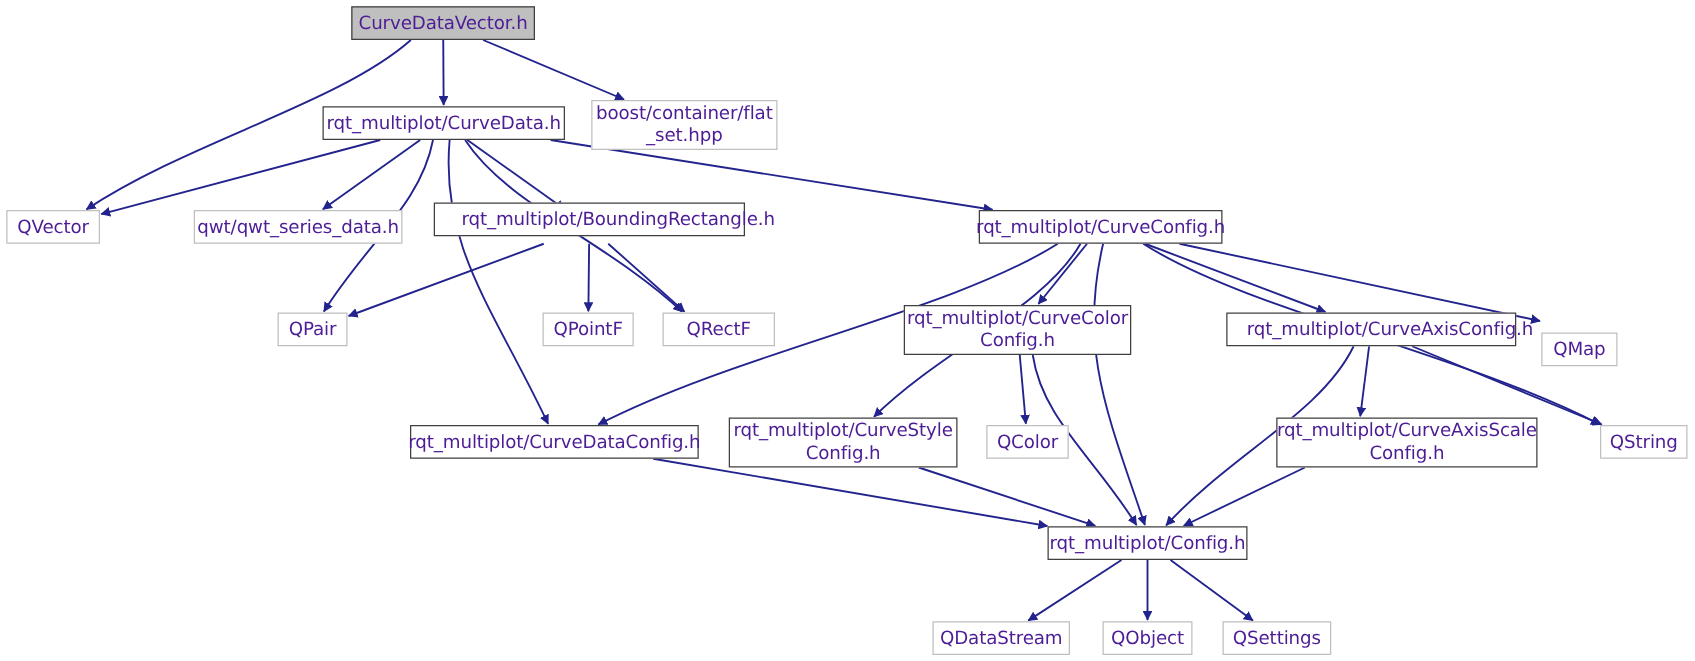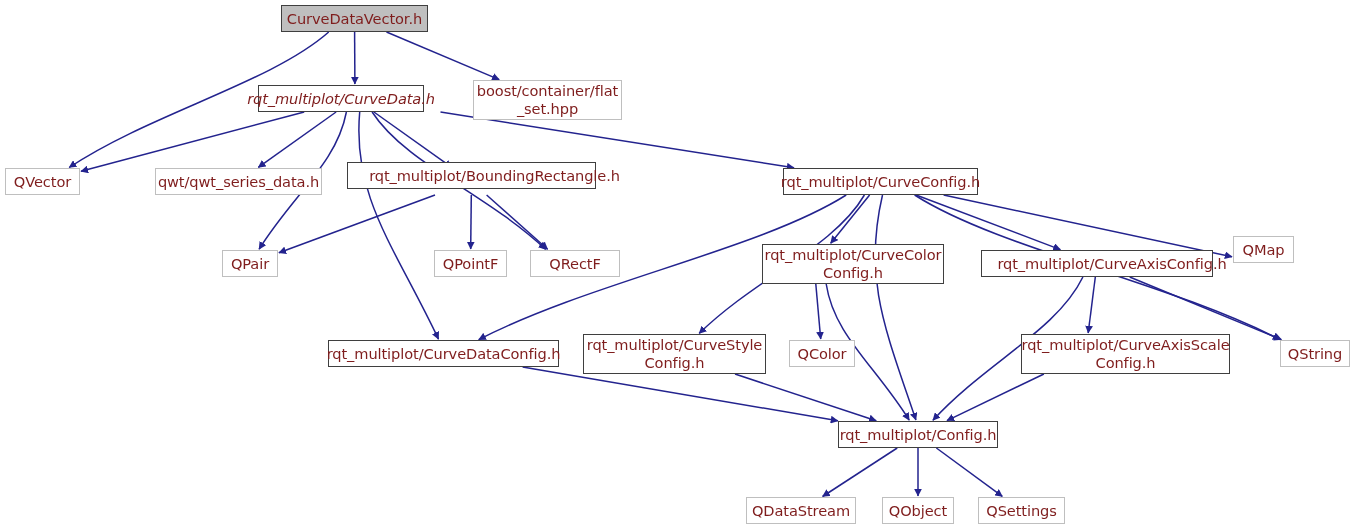--- a/index.html
+++ b/index.html
@@ -25,21 +25,21 @@
   }
   .node {
     position: absolute;
     box-sizing: border-box;
     display: flex;
     align-items: center;
     justify-content: center;
     text-align: center;
     font-size: 14.6px;
     line-height: 1.22;
-    color: #7f1d1d;
+    color: #4c1d95;
     background: #ffffff;
     border: 1px solid #bfbfbf;
     white-space: pre-line;
     letter-spacing: -0.1px;
   }
   .node.internal {
     border: 1.4px solid #3f3f3f;
   }
   .node.root {
     background: #bfbfbf;
@@ -86,34 +86,34 @@
         <path d="M 735.0 374.0 L 876.2 420.7" marker-end="url(#arrow)"></path>
         <path d="M 1043.9 374.0 L 947.0 420.6" marker-end="url(#arrow)"></path>
         <path d="M 897.2 448.0 L 822.6 496.5" marker-end="url(#arrow)"></path>
         <path d="M 918.0 448.0 L 918.0 496.0" marker-end="url(#arrow)"></path>
         <path d="M 936.4 448.0 L 1002.3 496.4" marker-end="url(#arrow)"></path>
       </g>
   </svg>
 
   <div id="node-layer">
       <div class="node root" style="left: 281px; top: 5px; width: 147px; height: 27px;">CurveDataVector.h</div>
-      <div class="node internal" style="left: 258px; top: 85px; width: 166px; height: 27px; font-style: italic;">rqt_multiplot/CurveData.h</div>
+      <div class="node internal" style="left: 258px; top: 85px; width: 194px; height: 27px;">rqt_multiplot/CurveData.h</div>
       <div class="node external" style="left: 473px; top: 80px; width: 149px; height: 40px;">boost/container/flat
 _set.hpp</div>
       <div class="node external" style="left: 5px; top: 168px; width: 75px; height: 27px;">QVector</div>
       <div class="node external" style="left: 155px; top: 168px; width: 167px; height: 27px;">qwt/qwt_series_data.h</div>
       <div class="node internal" style="left: 347px; top: 162px; width: 249px; height: 27px; padding-left: 46px;">rqt_multiplot/BoundingRectangle.h</div>
       <div class="node internal" style="left: 783px; top: 168px; width: 195px; height: 27px;">rqt_multiplot/CurveConfig.h</div>
       <div class="node external" style="left: 222px; top: 250px; width: 56px; height: 27px;">QPair</div>
       <div class="node external" style="left: 434px; top: 250px; width: 73px; height: 27px; text-align: right;">QPointF</div>
       <div class="node external" style="left: 530px; top: 250px; width: 90px; height: 27px;">QRectF</div>
-      <div class="node internal" style="left: 723px; top: 244px; width: 182px; height: 40px; margin-left: 39px;">rqt_multiplot/CurveColor
+      <div class="node internal" style="left: 723px; top: 244px; width: 182px; height: 40px;">rqt_multiplot/CurveColor
 Config.h</div>
       <div class="node internal" style="left: 981px; top: 250px; width: 232px; height: 27px; padding-left: 30px;">rqt_multiplot/CurveAxisConfig.h</div>
-      <div class="node external" style="left: 1233px; top: 236px; width: 61px; height: 27px;">QMap</div>
+      <div class="node external" style="left: 1233px; top: 266px; width: 61px; height: 27px;">QMap</div>
       <div class="node internal" style="left: 328px; top: 340px; width: 231px; height: 27px;">rqt_multiplot/CurveDataConfig.h</div>
       <div class="node internal" style="left: 583px; top: 334px; width: 183px; height: 40px;">rqt_multiplot/CurveStyle
 Config.h</div>
       <div class="node external" style="left: 789px; top: 340px; width: 66px; height: 27px;">QColor</div>
       <div class="node internal" style="left: 981px; top: 334px; width: 209px; height: 40px; margin-left: 40px;">rqt_multiplot/CurveAxisScale
 Config.h</div>
       <div class="node external" style="left: 1280px; top: 340px; width: 70px; height: 27px;">QString</div>
       <div class="node internal" style="left: 838px; top: 421px; width: 160px; height: 27px;">rqt_multiplot/Config.h</div>
       <div class="node external" style="left: 746px; top: 497px; width: 110px; height: 27px;">QDataStream</div>
       <div class="node external" style="left: 882px; top: 497px; width: 72px; height: 27px;">QObject</div>

